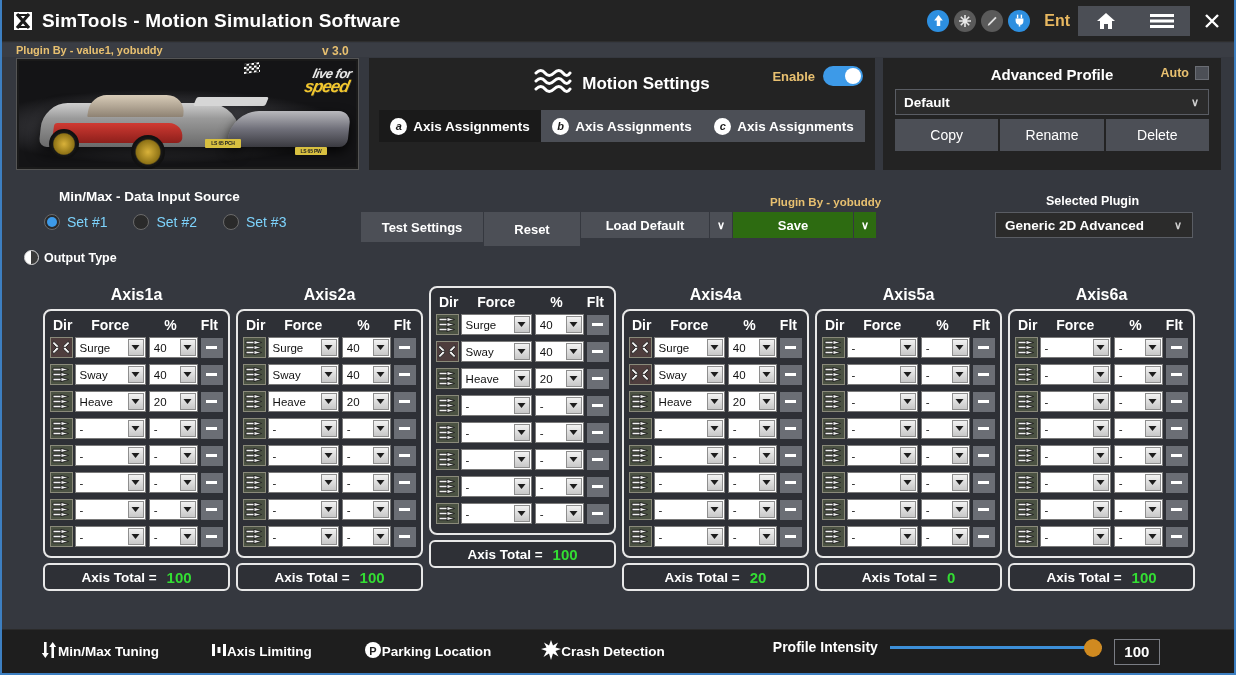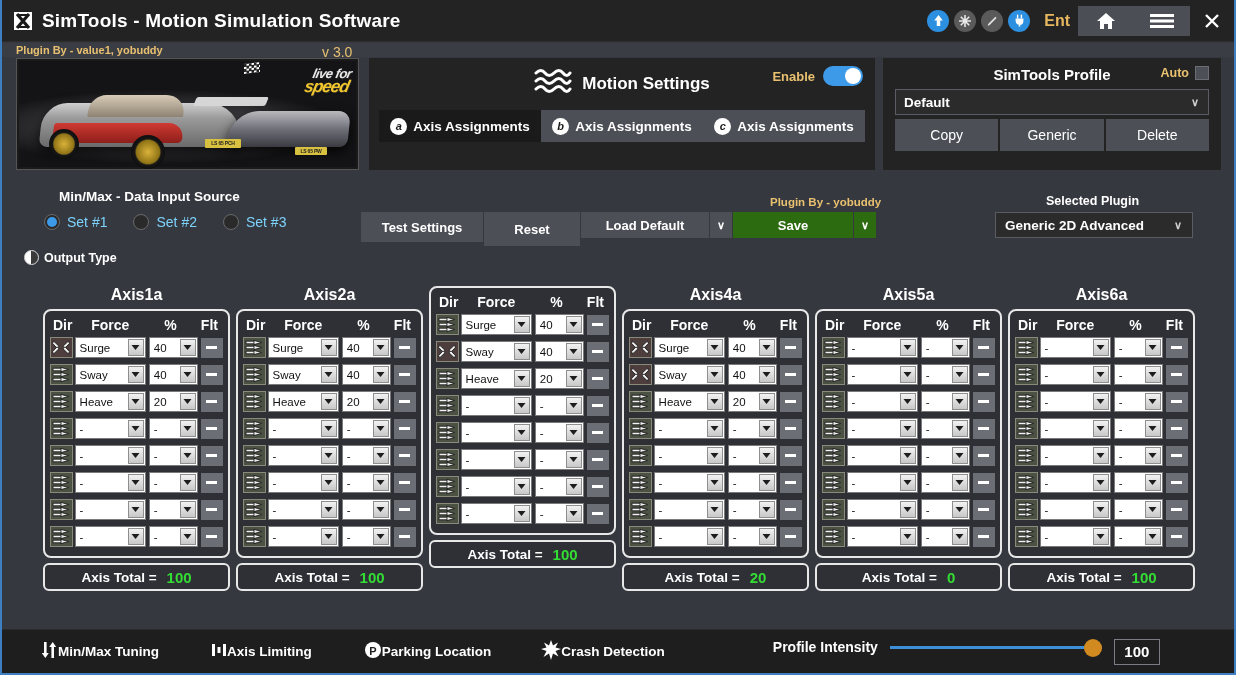--- a/index.html
+++ b/index.html
@@ -60,21 +60,21 @@
   .subhdr {
     position: absolute; left: 0; top: 43px; width: 100%; height: 14px;
     background: #3a3d44;
   }
   .plugin-by {
     position: absolute; left: 14px; top: 44px;
     color: #e8c070; font-size: 11px; font-weight: bold;
   }
   .plugin-ver {
     position: absolute; left: 320px; top: 44px;
-    color: #e8c070; font-size: 14px; font-weight: normal;
+    color: #e8c070; font-size: 12px; font-weight: bold;
   }
 
   
   .banner {
     position: absolute; left: 14px; top: 58px;
     width: 343px; height: 112px;
     background: #1a1a1a;
     border: 1px solid #555;
     overflow: hidden;
   }
@@ -514,32 +514,32 @@
         <span>Axis Assignments</span>
       </div>
       <div class="axis-tab">
         <span class="badge">c</span>
         <span>Axis Assignments</span>
       </div>
     </div>
   </div>
 
   <div class="profile-panel">
-    <div class="profile-title">SimTools Profile</div>
+    <div class="profile-title">Advanced Profile</div>
     <div class="auto-wrap">
       <span class="auto-lbl">Auto</span>
       <span class="auto-box"></span>
     </div>
     <div class="profile-select">
       <span>Default</span>
       <span class="caret">∨</span>
     </div>
     <div class="profile-btns">
       <div class="pbtn">Copy</div>
-      <div class="pbtn">Generic</div>
+      <div class="pbtn">Rename</div>
       <div class="pbtn">Delete</div>
     </div>
   </div>
 
   <div class="minmax-title">Min/Max - Data Input Source</div>
   <div class="radios">
     <label class="radio">
       <span class="dot on"></span>
       <span>Set #1</span>
     </label>

